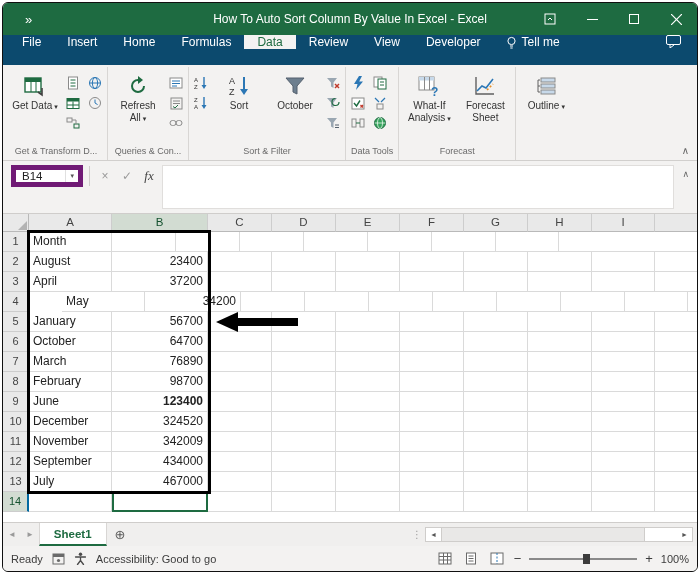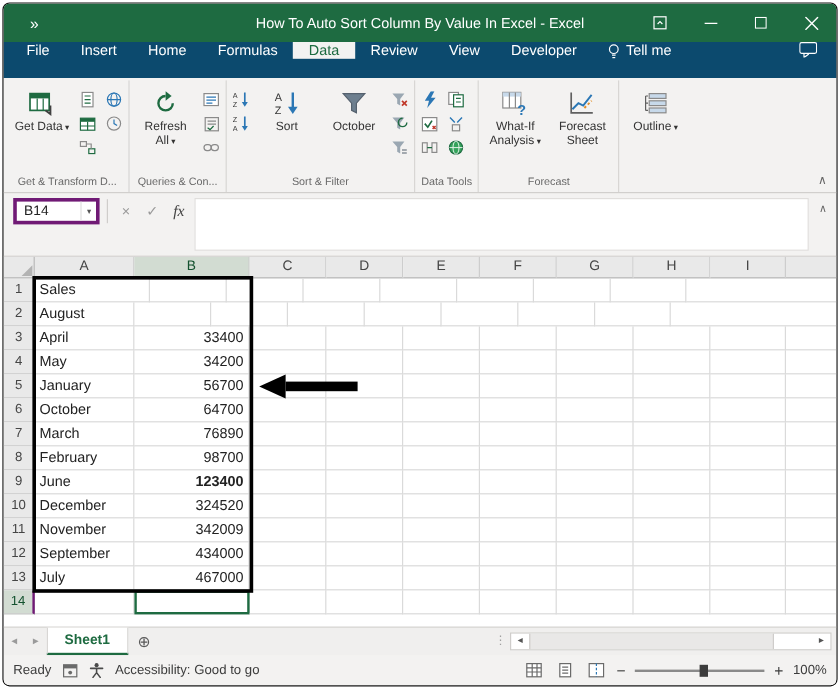--- a/index.html
+++ b/index.html
@@ -29,41 +29,41 @@
   .bigbtn{width:54px;display:flex;flex-direction:column;align-items:center;padding:2px 1px;font-size:10px;color:#333;text-align:center;line-height:1.2;border-radius:2px}
   .bicon{height:28px;display:flex;align-items:center;justify-content:center}
   .caret::after{content:"▾";font-size:7px;margin-left:2px}
   .smallcol{display:flex;flex-direction:column;gap:4px;padding-top:5px}
   .smallgrid{display:grid;grid-template-columns:18px 18px;gap:4px 4px;padding-top:5px}
   .sbtn{width:18px;height:16px;display:flex;align-items:center;justify-content:center;border-radius:2px}
   .collapse-ribbon{position:absolute;right:8px;bottom:4px;font-size:10px;color:#666}
 
   
   .formula-row{height:52px;background:#f3f2f1;display:flex;align-items:flex-start;padding:4px 6px 2px 8px;gap:4px;flex-shrink:0}
-  .namebox{width:72px;height:22px;background:#fff;border:3px solid #701a75;display:flex;align-items:center;font-size:11.5px;color:#222;padding-left:6px}
+  .namebox{width:72px;height:22px;background:#fff;border:5px solid #701a75;display:flex;align-items:center;font-size:11.5px;color:#222;padding-left:6px}
   .nb-caret{margin-left:auto;border-left:1px solid #e0e0e0;height:100%;display:flex;align-items:center;padding:0 4px;font-size:7px;color:#555}
   .nb-caret::after{content:"▾"}
   .fb-sep{width:1px;height:20px;background:#cfcdcb;margin:1px 2px 0}
   .fb-btn{width:18px;height:22px;display:flex;align-items:center;justify-content:center;font-size:12px;color:#9a9a9a}
   .fb-fx{color:#444;font-family:"Liberation Serif","DejaVu Serif",serif;font-style:italic;font-size:13px}
   .fb-input{flex:1;height:44px;background:#fff;border:1px solid #e0dedc;font-size:12px;padding:2px 6px;font-family:inherit;outline:none}
   .fb-expand{font-size:9px;color:#666;padding:4px 2px 0 4px}
 
   
   .grid-area{flex:1;background:#fff;position:relative;overflow:hidden;border-top:1px solid #cfcdcb}
   .grid{position:absolute;inset:0;font-size:12px;color:#222}
   .hdr-row{display:flex;height:18px}
   .corner{width:26px;flex-shrink:0;background:#e9e9e9;border-right:1px solid #b9b9b9;border-bottom:1px solid #b9b9b9;position:relative}
   .corner::after{content:"";position:absolute;right:1px;bottom:1px;border-left:9px solid transparent;border-bottom:9px solid #b3b3b3}
   .colhdr{flex-shrink:0;background:#e9e9e9;border-right:1px solid #cdcdcd;border-bottom:1px solid #b9b9b9;text-align:center;font-size:11.5px;color:#454545;line-height:16px}
   .colhdr.sel{background:#d2dcd2;border-bottom:2px solid #1e6b41;color:#14522f}
   .colhdr.fill{flex:1;border-right:none}
   .grow{display:flex;height:20px}
   .rownum{width:26px;flex-shrink:0;background:#e9e9e9;border-right:1px solid #b9b9b9;border-bottom:1px solid #cdcdcd;text-align:center;font-size:11px;color:#454545;line-height:19px}
-  .rownum.sel{background:#d2dcd2;border-right:2px solid #701a75;color:#14522f}
+  .rownum.sel{background:#d2dcd2;border-right:2px solid #0369a1;color:#14522f}
   .cell{flex-shrink:0;border-right:1px solid #dadada;border-bottom:1px solid #dadada;padding:0 4px;line-height:19px;white-space:nowrap;overflow:hidden}
   .cell.num{text-align:right}
   .cell.active{outline:2px solid #1e6b41;outline-offset:-2px}
   .cell.fill{flex:1;border-right:none}
   .sel-box{position:absolute;left:24px;top:16px;width:184px;height:264px;border:3px solid #000;pointer-events:none}
   .anno-arrow{position:absolute;left:213px;top:98px;height:20px;display:flex;align-items:center;pointer-events:none}
   .arrow-head{width:0;height:0;border-top:10px solid transparent;border-bottom:10px solid transparent;border-right:22px solid #000}
   .arrow-shaft{width:60px;height:8px;background:#000}
 
   
@@ -431,58 +431,59 @@
           <div class="colhdr" style="width: 64px;">E</div>
           <div class="colhdr" style="width: 64px;">F</div>
           <div class="colhdr" style="width: 64px;">G</div>
           <div class="colhdr" style="width: 64px;">H</div>
           <div class="colhdr" style="width: 63px;">I</div>
           <div class="colhdr fill"></div>
         </div>
       <div>
           <div class="grow">
             <div class="rownum">1</div>
-            <div class="cell" style="width: 96px;">Sales</div>
+            <div class="cell" style="width: 83px;">Month</div>
             <div class="cell" style="width: 64px;"></div>
             <div class="cell" style="width: 64px;"></div>
             <div class="cell" style="width: 64px;"></div>
             <div class="cell" style="width: 64px;"></div>
             <div class="cell" style="width: 64px;"></div>
             <div class="cell" style="width: 64px;"></div>
             <div class="cell" style="width: 63px;"></div>
             <div class="cell fill"></div>
           </div>
           <div class="grow">
             <div class="rownum">2</div>
             <div class="cell" style="width: 83px;">August</div>
+            <div class="cell num" style="width: 96px;">23400</div>
             <div class="cell" style="width: 64px;"></div>
             <div class="cell" style="width: 64px;"></div>
             <div class="cell" style="width: 64px;"></div>
             <div class="cell" style="width: 64px;"></div>
             <div class="cell" style="width: 64px;"></div>
             <div class="cell" style="width: 64px;"></div>
             <div class="cell" style="width: 63px;"></div>
             <div class="cell fill"></div>
           </div>
           <div class="grow">
             <div class="rownum">3</div>
             <div class="cell" style="width: 83px;">April</div>
-            <div class="cell num" style="width: 96px;">33400</div>
+            <div class="cell num" style="width: 96px;">37200</div>
             <div class="cell" style="width: 64px;"></div>
             <div class="cell" style="width: 64px;"></div>
             <div class="cell" style="width: 64px;"></div>
             <div class="cell" style="width: 64px;"></div>
             <div class="cell" style="width: 64px;"></div>
             <div class="cell" style="width: 64px;"></div>
             <div class="cell" style="width: 63px;"></div>
             <div class="cell fill"></div>
           </div>
           <div class="grow">
             <div class="rownum">4</div>
-            <div class="cell" style="width: 83px;">May</div>
+            <div class="cell" style="width: 83px; margin-left: 33px;">May</div>
             <div class="cell num" style="width: 96px;">34200</div>
             <div class="cell" style="width: 64px;"></div>
             <div class="cell" style="width: 64px;"></div>
             <div class="cell" style="width: 64px;"></div>
             <div class="cell" style="width: 64px;"></div>
             <div class="cell" style="width: 64px;"></div>
             <div class="cell" style="width: 64px;"></div>
             <div class="cell" style="width: 63px;"></div>
             <div class="cell fill"></div>
           </div>

